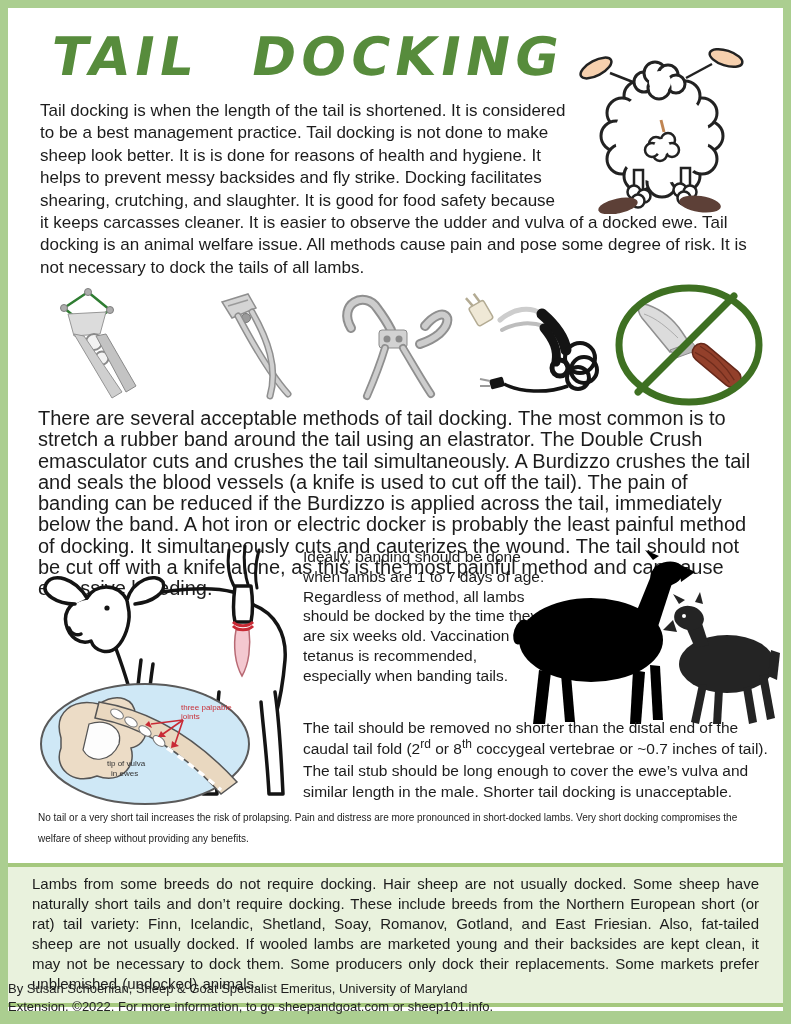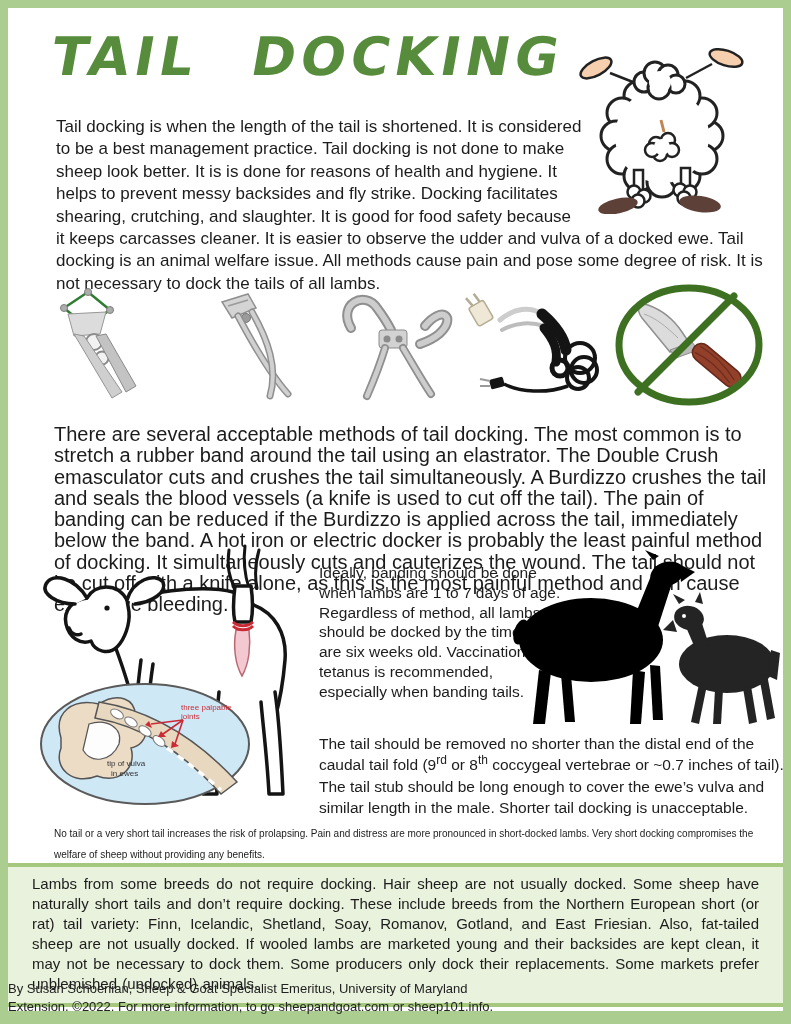--- a/index.html
+++ b/index.html
@@ -3,21 +3,21 @@
 <meta charset="utf-8">
 <style>
   html,body{margin:0;padding:0;background:#ffffff;}
   .page{position:relative;width:791px;height:1024px;background:#abce90;overflow:hidden;
         font-family:"Liberation Sans",sans-serif;color:#1c1c1c;}
   .sheet{position:absolute;left:8px;top:8px;width:775px;height:1003px;background:#ffffff;}
   .abs{position:absolute;}
   .title{left:44px;top:18px;width:560px;font-family:"DejaVu Sans",sans-serif;
          font-weight:bold;font-size:53px;letter-spacing:5px;word-spacing:30px;
          color:#578c3c;transform:skewX(-10deg);white-space:nowrap;}
-  .para{margin:16px;}
+  .para{margin:0;}
   .intro{left:32px;top:92px;width:724px;font-size:17px;line-height:22.4px;}
   .wrap-spacer{float:right;width:196px;height:112px;}
   .methods{left:30px;top:400px;width:726px;font-size:20px;line-height:21.3px;}
   .banding{left:295px;top:539px;width:242px;font-size:15.5px;line-height:19.8px;}
   .tailrule{left:295px;top:709px;width:466px;font-size:15.5px;line-height:21.3px;}
   .tailrule sup{font-size:12px;line-height:0;}
   .notail{left:30px;top:799px;width:726px;font-size:10px;line-height:21.3px;}
   .breeds{left:0;top:855px;width:775px;background:#e9f2dd;border-top:4px solid #a5c87e;
           border-bottom:4px solid #a5c87e;box-sizing:border-box;padding:7px 24px 9px 24px;}
   .breeds p{margin:0;font-size:15px;line-height:20px;text-align:justify;word-spacing:1px;}
@@ -236,21 +236,21 @@
         <polygon points="170,70 160,80 174,82"></polygon>
         <polygon points="196,134 204,135 196,174 188,172"></polygon>
         <polygon points="212,140 220,140 218,174 210,174"></polygon>
         <polygon points="240,138 248,136 254,172 246,174"></polygon>
         <polygon points="256,126 264,124 272,168 264,170"></polygon>
         <polygon points="268,100 277,103 274,130 265,126"></polygon>
       </g>
       <circle cx="181" cy="66" r="2" fill="#ffffff"></circle>
     </svg>
 
-    <p class="abs para tailrule"><span>The tail should be removed no shorter than the distal end of the caudal tail fold  (9</span><sup>rd</sup><span> or 8</span><sup>th</sup><span> coccygeal vertebrae or  ~0.7 inches of tail). The tail stub should be long enough to cover the ewe’s vulva and similar length in the male. Shorter tail docking is unacceptable.</span></p>
+    <p class="abs para tailrule"><span>The tail should be removed no shorter than the distal end of the caudal tail fold  (2</span><sup>rd</sup><span> or 8</span><sup>th</sup><span> coccygeal vertebrae or  ~0.7 inches of tail). The tail stub should be long enough to cover the ewe’s vulva and similar length in the male. Shorter tail docking is unacceptable.</span></p>
 
     <p class="abs para notail">No tail or a very short tail increases the risk of prolapsing. Pain and distress are more pronounced in short-docked lambs. Very short docking compromises the welfare of sheep without providing any benefits.</p>
 
     <div class="abs breeds">
       <p>Lambs from some breeds do not require docking. Hair sheep are not usually docked. Some sheep have naturally short tails and don’t require docking. These include breeds from the Northern European short (or rat) tail variety:  Finn, Icelandic, Shetland, Soay, Romanov, Gotland, and East Friesian. Also, fat-tailed sheep are not usually docked. If wooled lambs are marketed young and their backsides are kept clean, it may not be necessary to dock them. Some producers only dock their replacements. Some markets prefer unblemished (undocked) animals.</p>
     </div>
 
     <div class="abs footer">
       <div>By Susan Schoenian, Sheep &amp; Goat Specialist Emeritus, University of Maryland</div>
       <div>Extension. ©2022. For more information, to go sheepandgoat.com or sheep101.info.</div>

